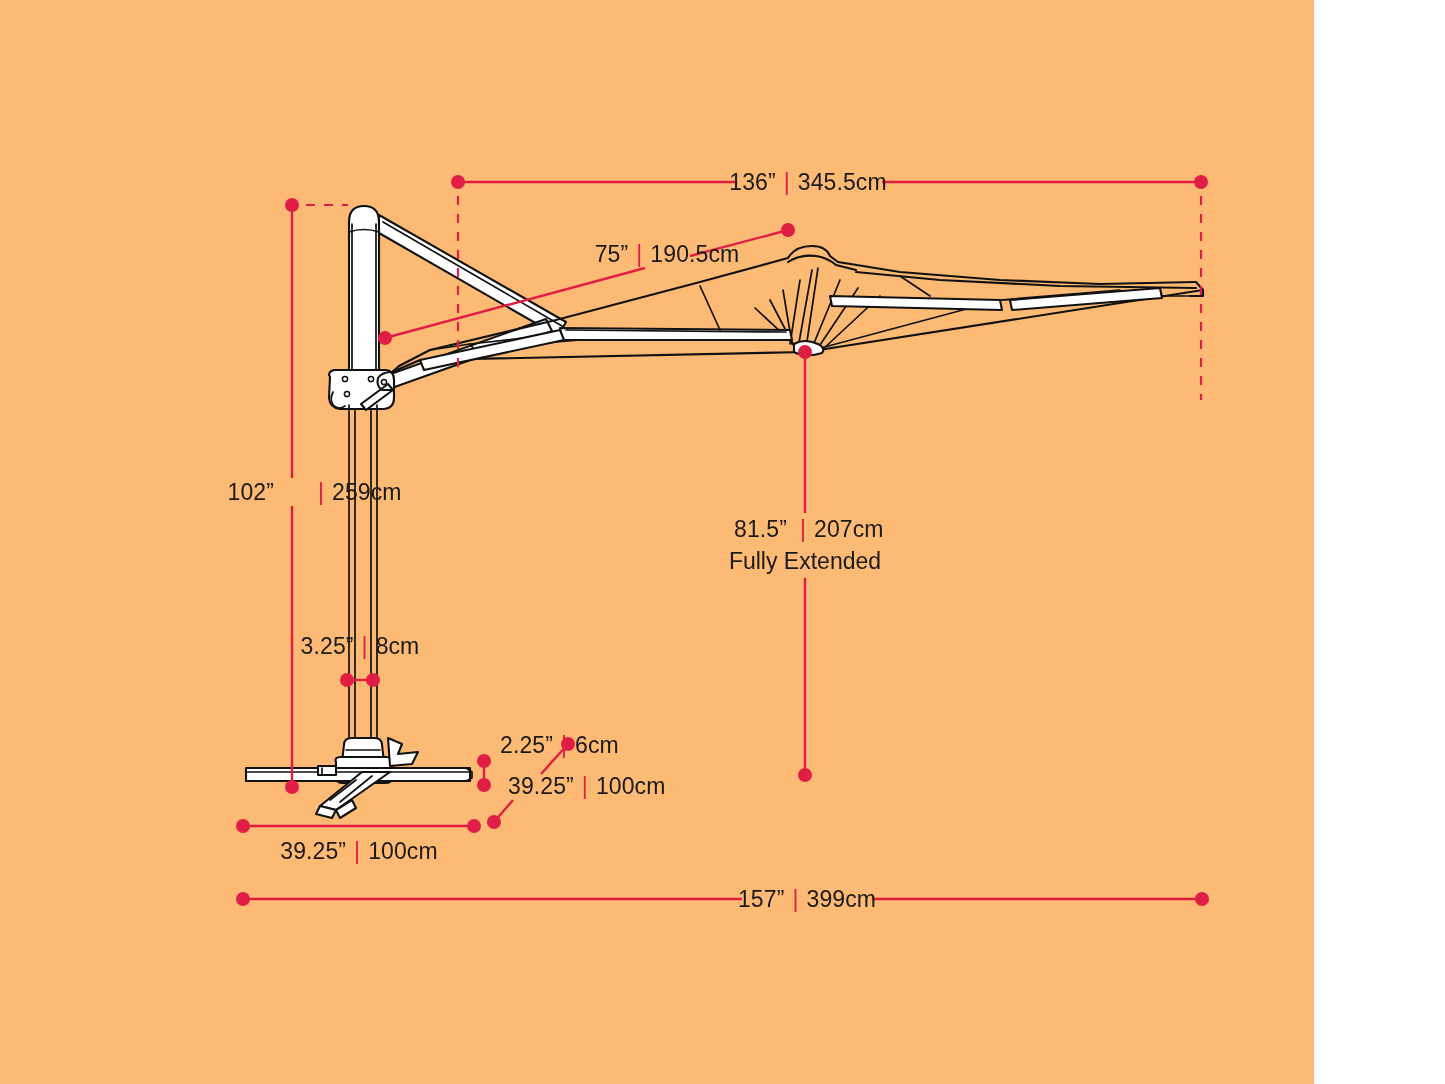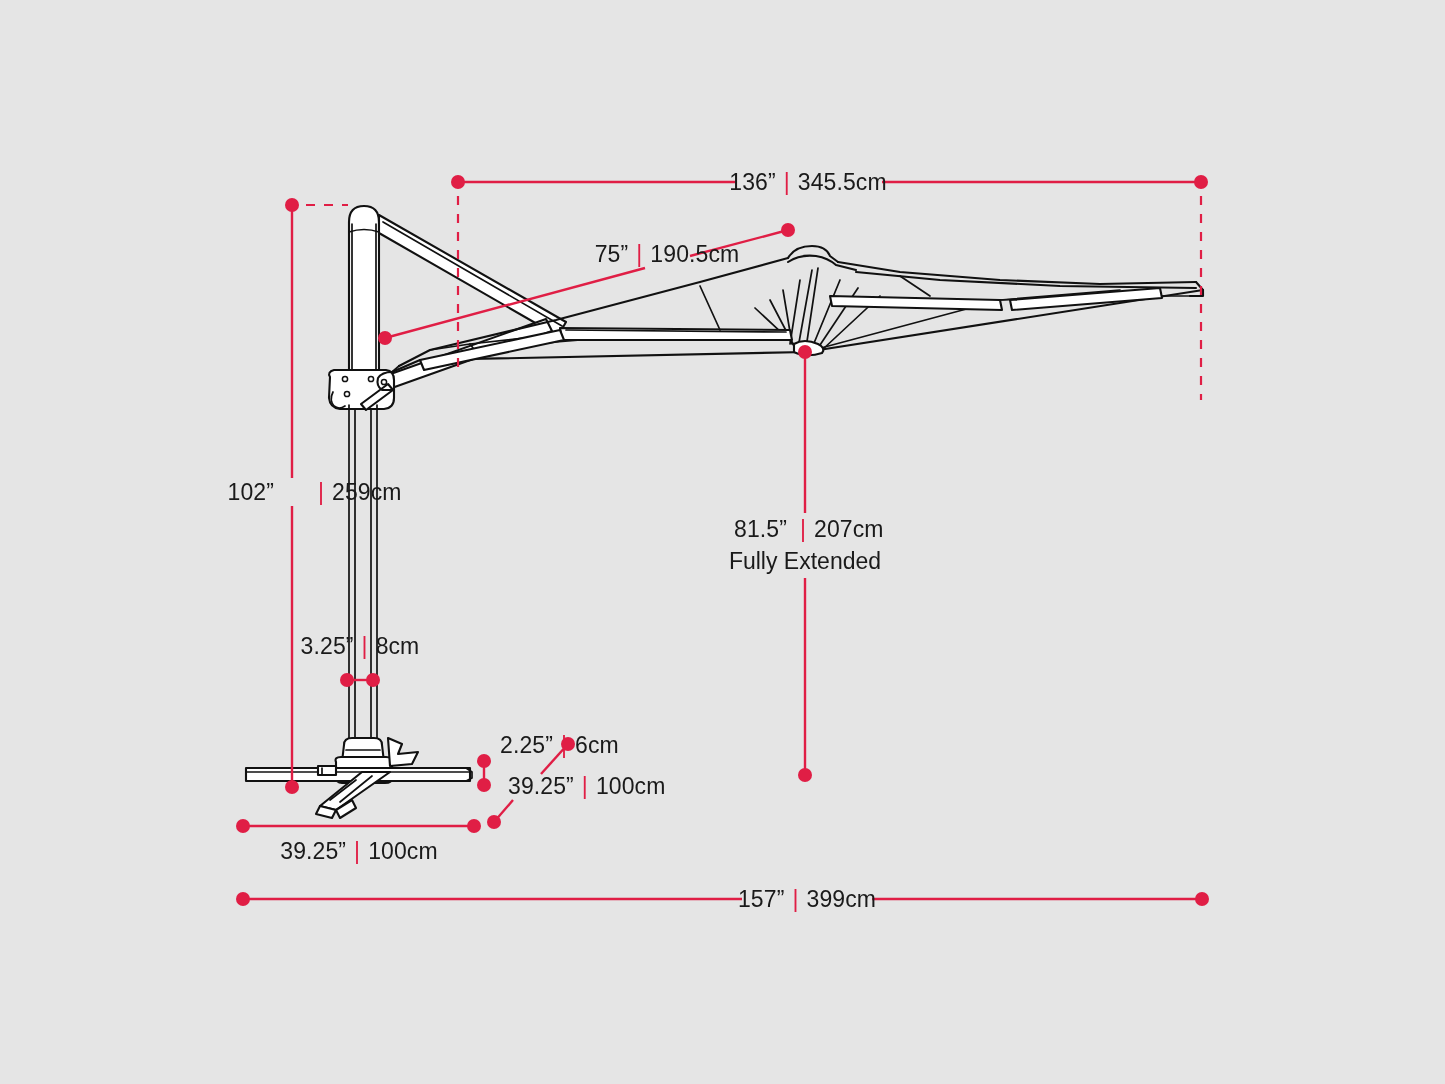--- a/index.html
+++ b/index.html
@@ -9,23 +9,23 @@
     background: #ffffff;
   }
   body {
     width: 1445px;
     height: 1084px;
     font-family: "Liberation Sans", sans-serif;
     overflow: hidden;
   }
   #diagram-root {
     position: relative;
-    width: 1445px;
+    width: 1314px;
     height: 1084px;
-    background: #e5e5e5;
+    background: #fdba74;
     text-decoration: underline;
   }
   svg#diagram-svg {
     position: absolute;
     top: 0;
     left: 0;
     width: 1445px;
     height: 1084px;
     display: block;
   }

